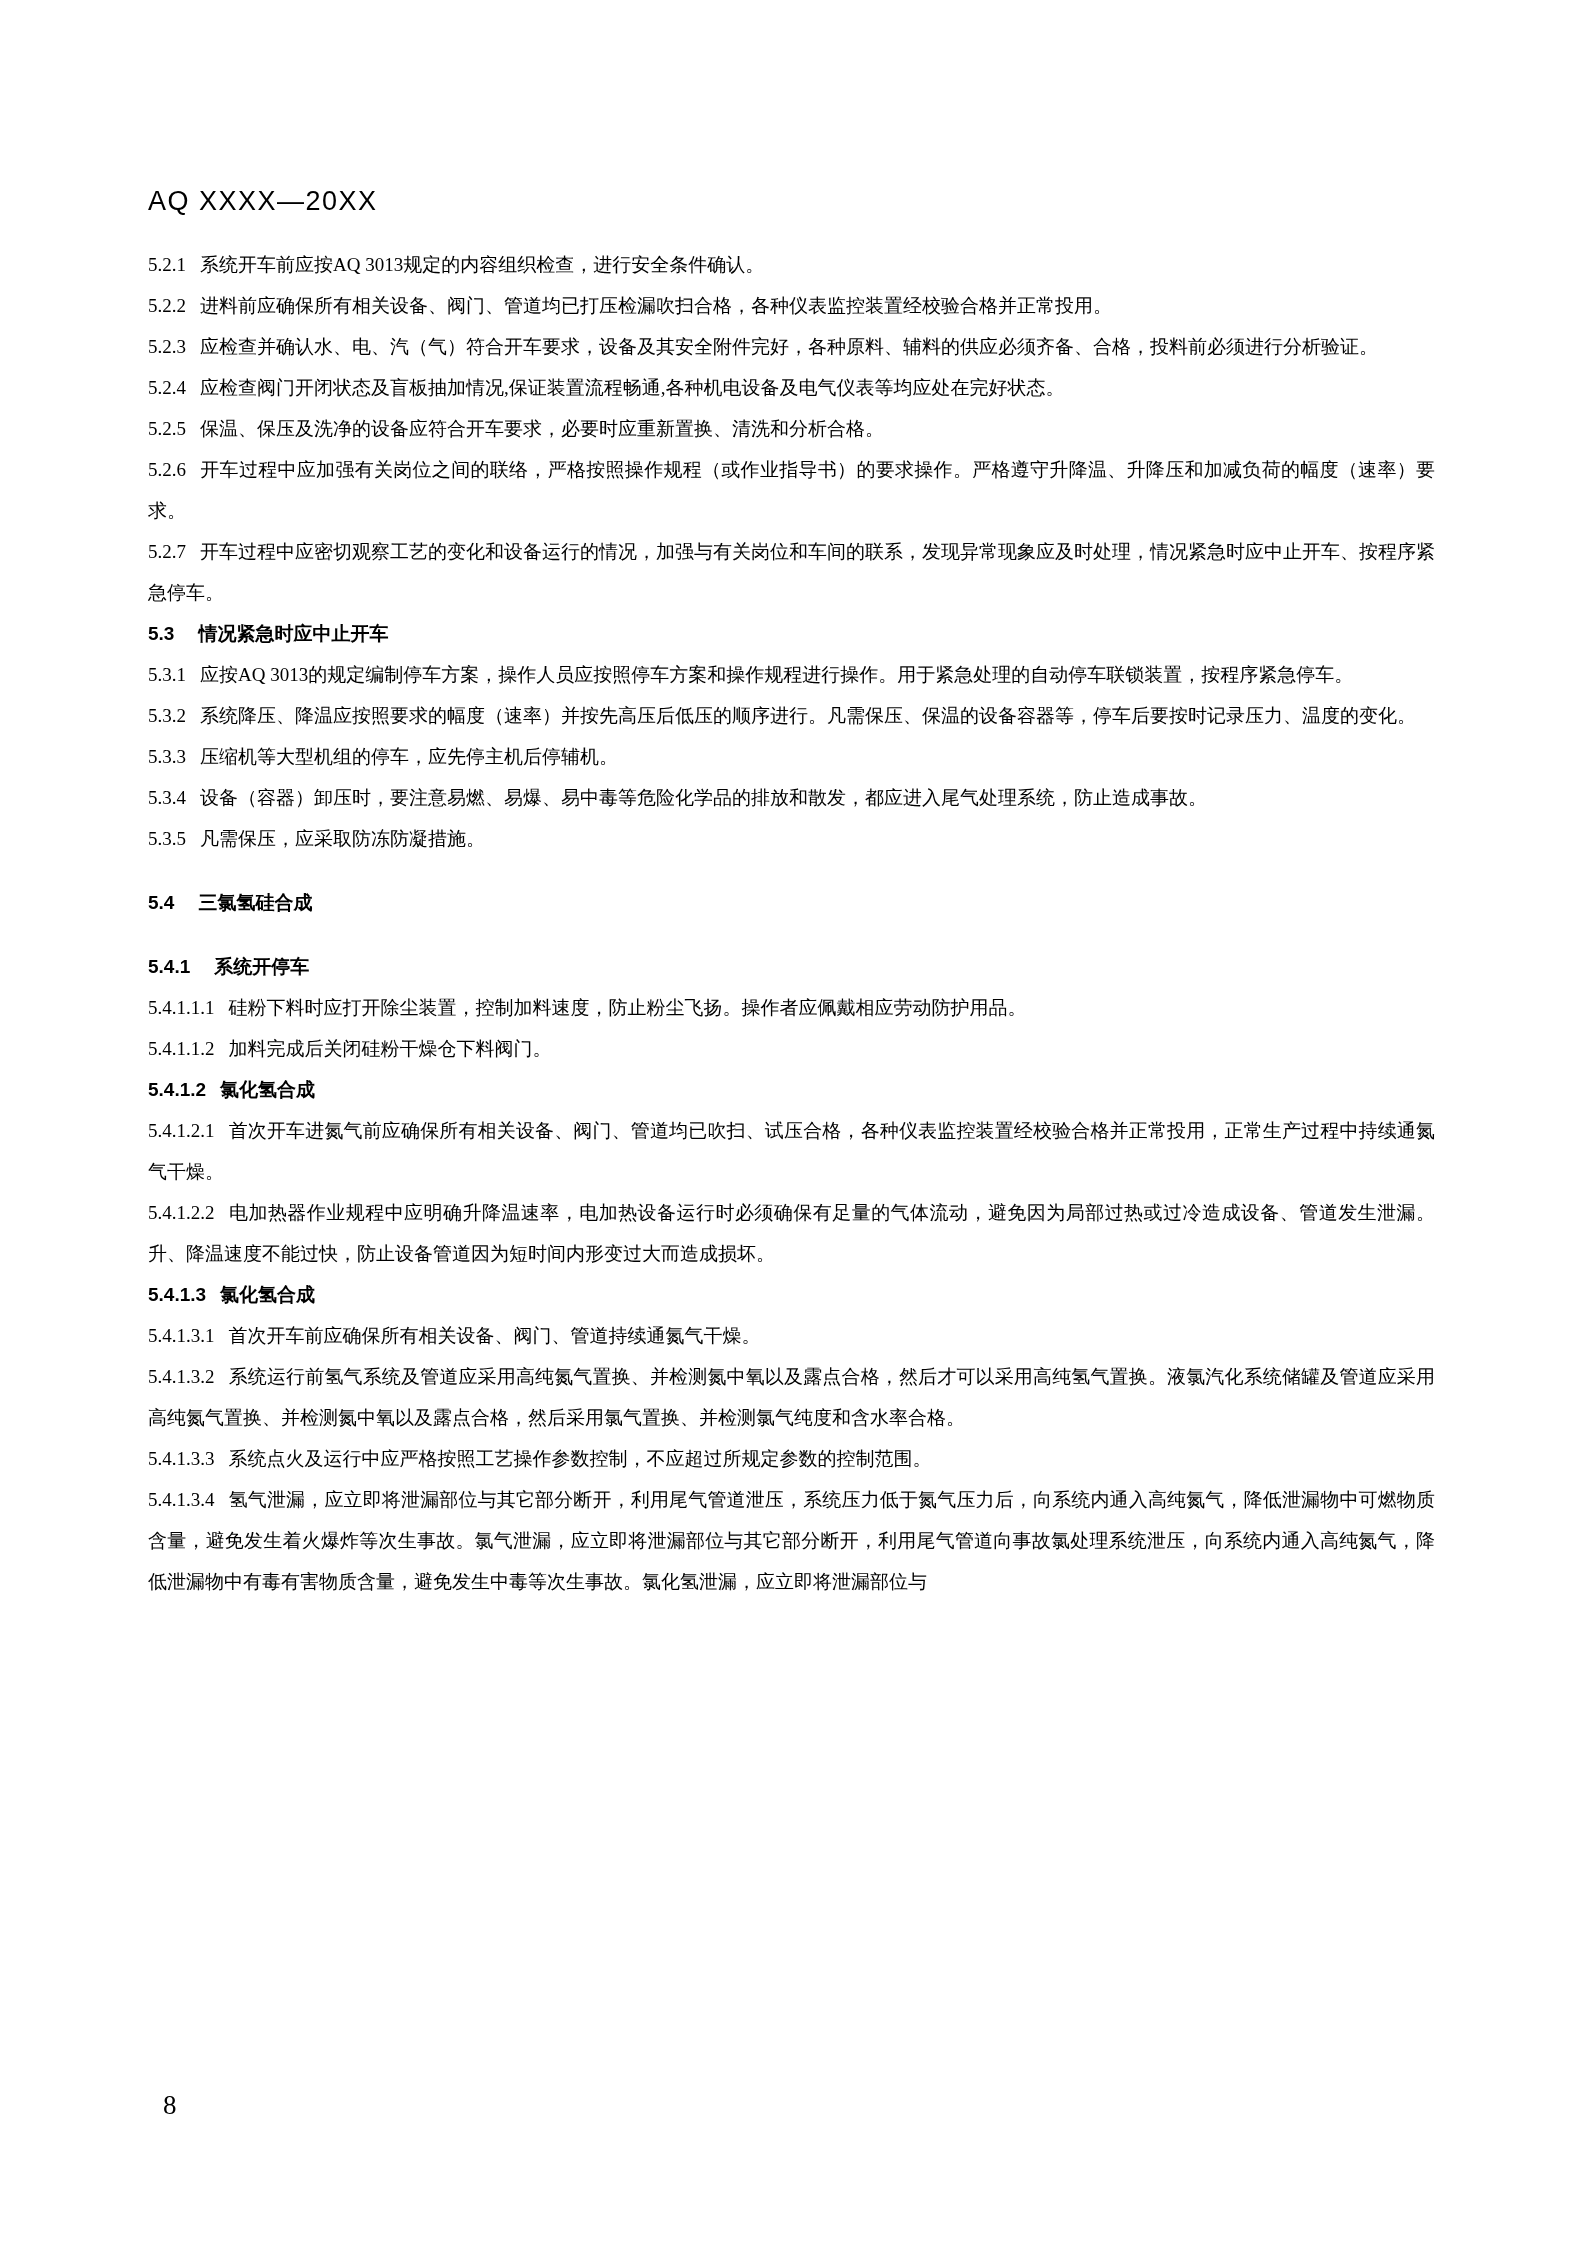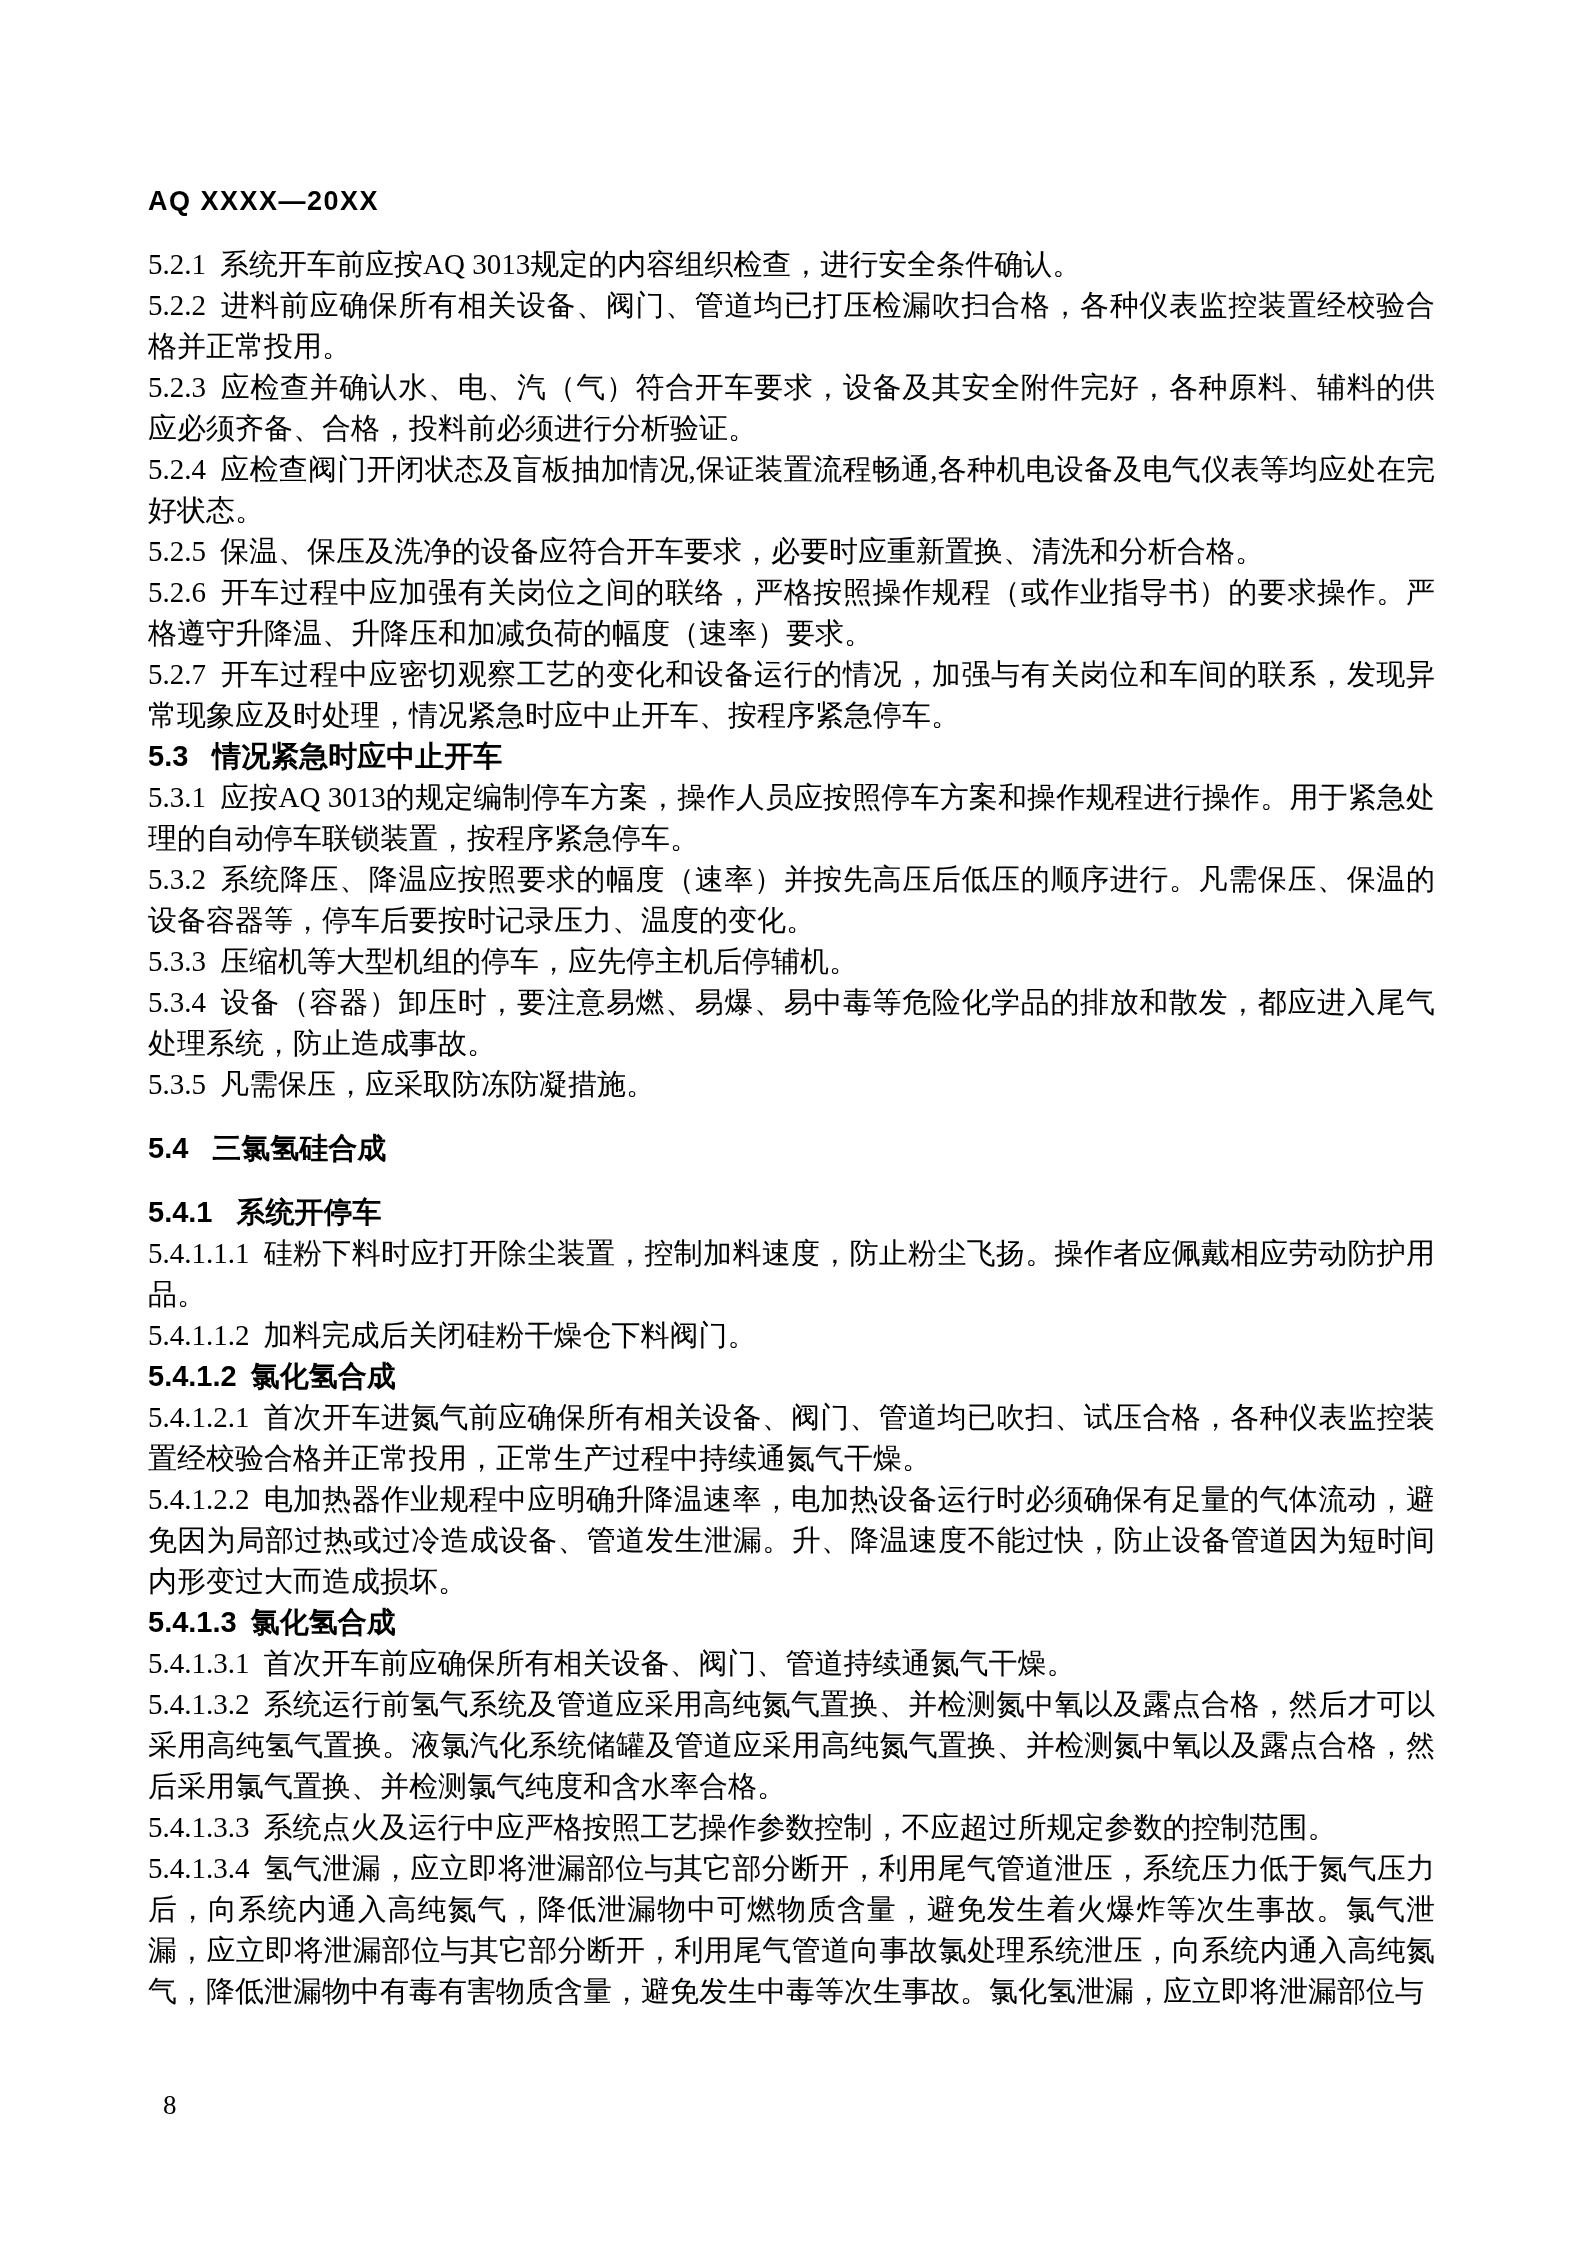--- a/index.html
+++ b/index.html
@@ -16,25 +16,25 @@
     padding: 186px 152px 0 148px;
     color: #000000;
     overflow: hidden;
   }
   .doc-header {
     font-family: "Liberation Sans", "DejaVu Sans", sans-serif;
     font-size: 27px;
     line-height: 30px;
     letter-spacing: 1.5px;
     margin-bottom: 28px;
-    font-weight: 700;
+    font-weight: 400;
   }
   .doc-body {
     font-family: "Liberation Serif", "DejaVu Serif", serif;
-    font-size: 29px;
+    font-size: 19px;
     line-height: 41px;
   }
   .para {
     text-align: justify;
     margin: 0;
   }
   .para .clause-num {
     margin-right: 14px;
     white-space: nowrap;
   }

